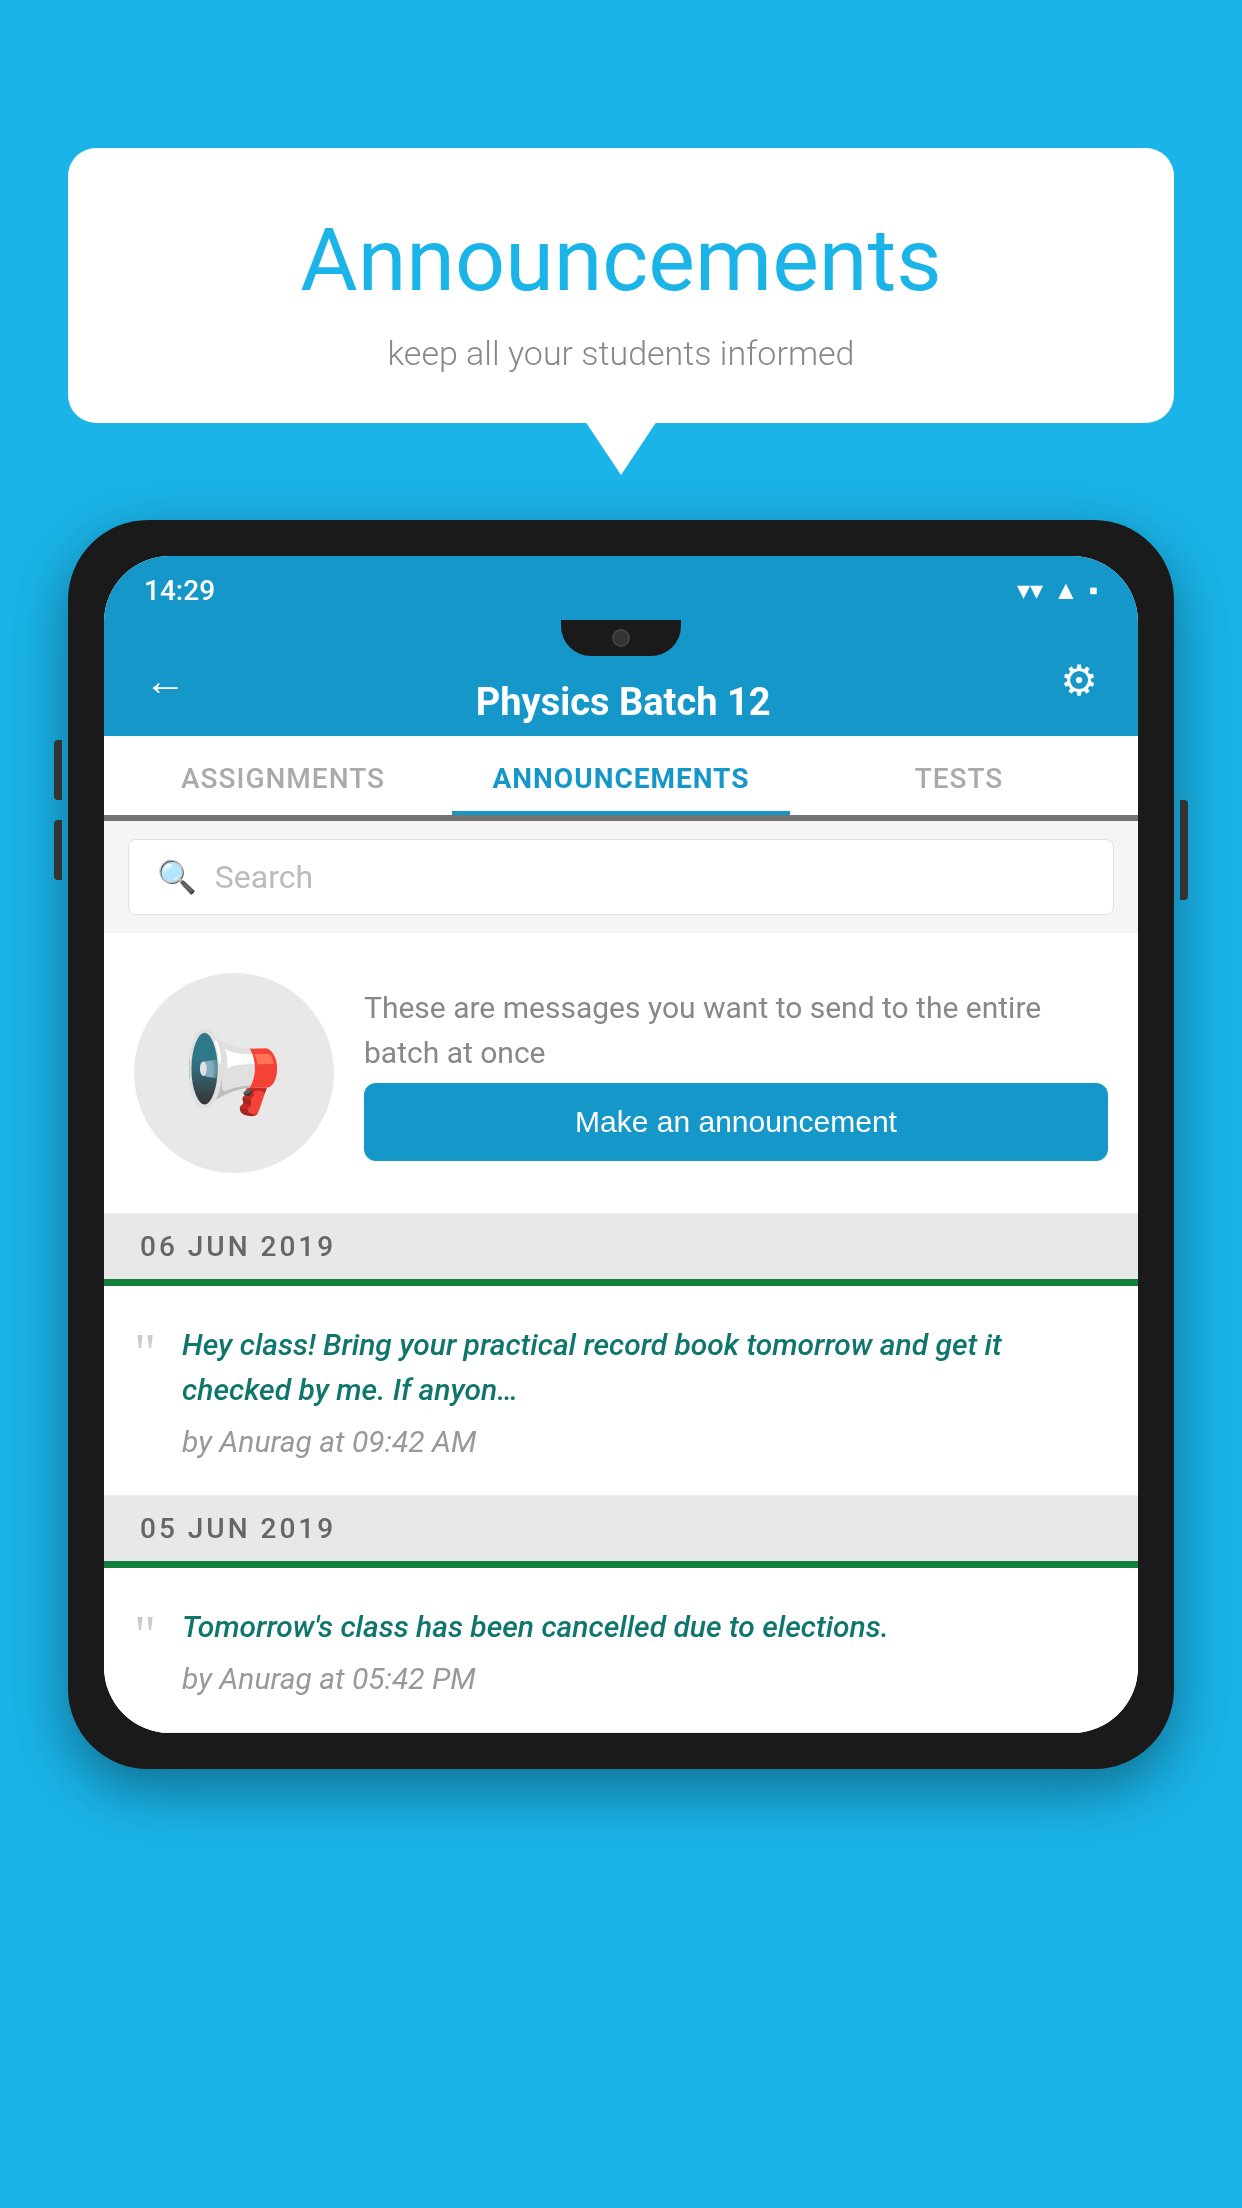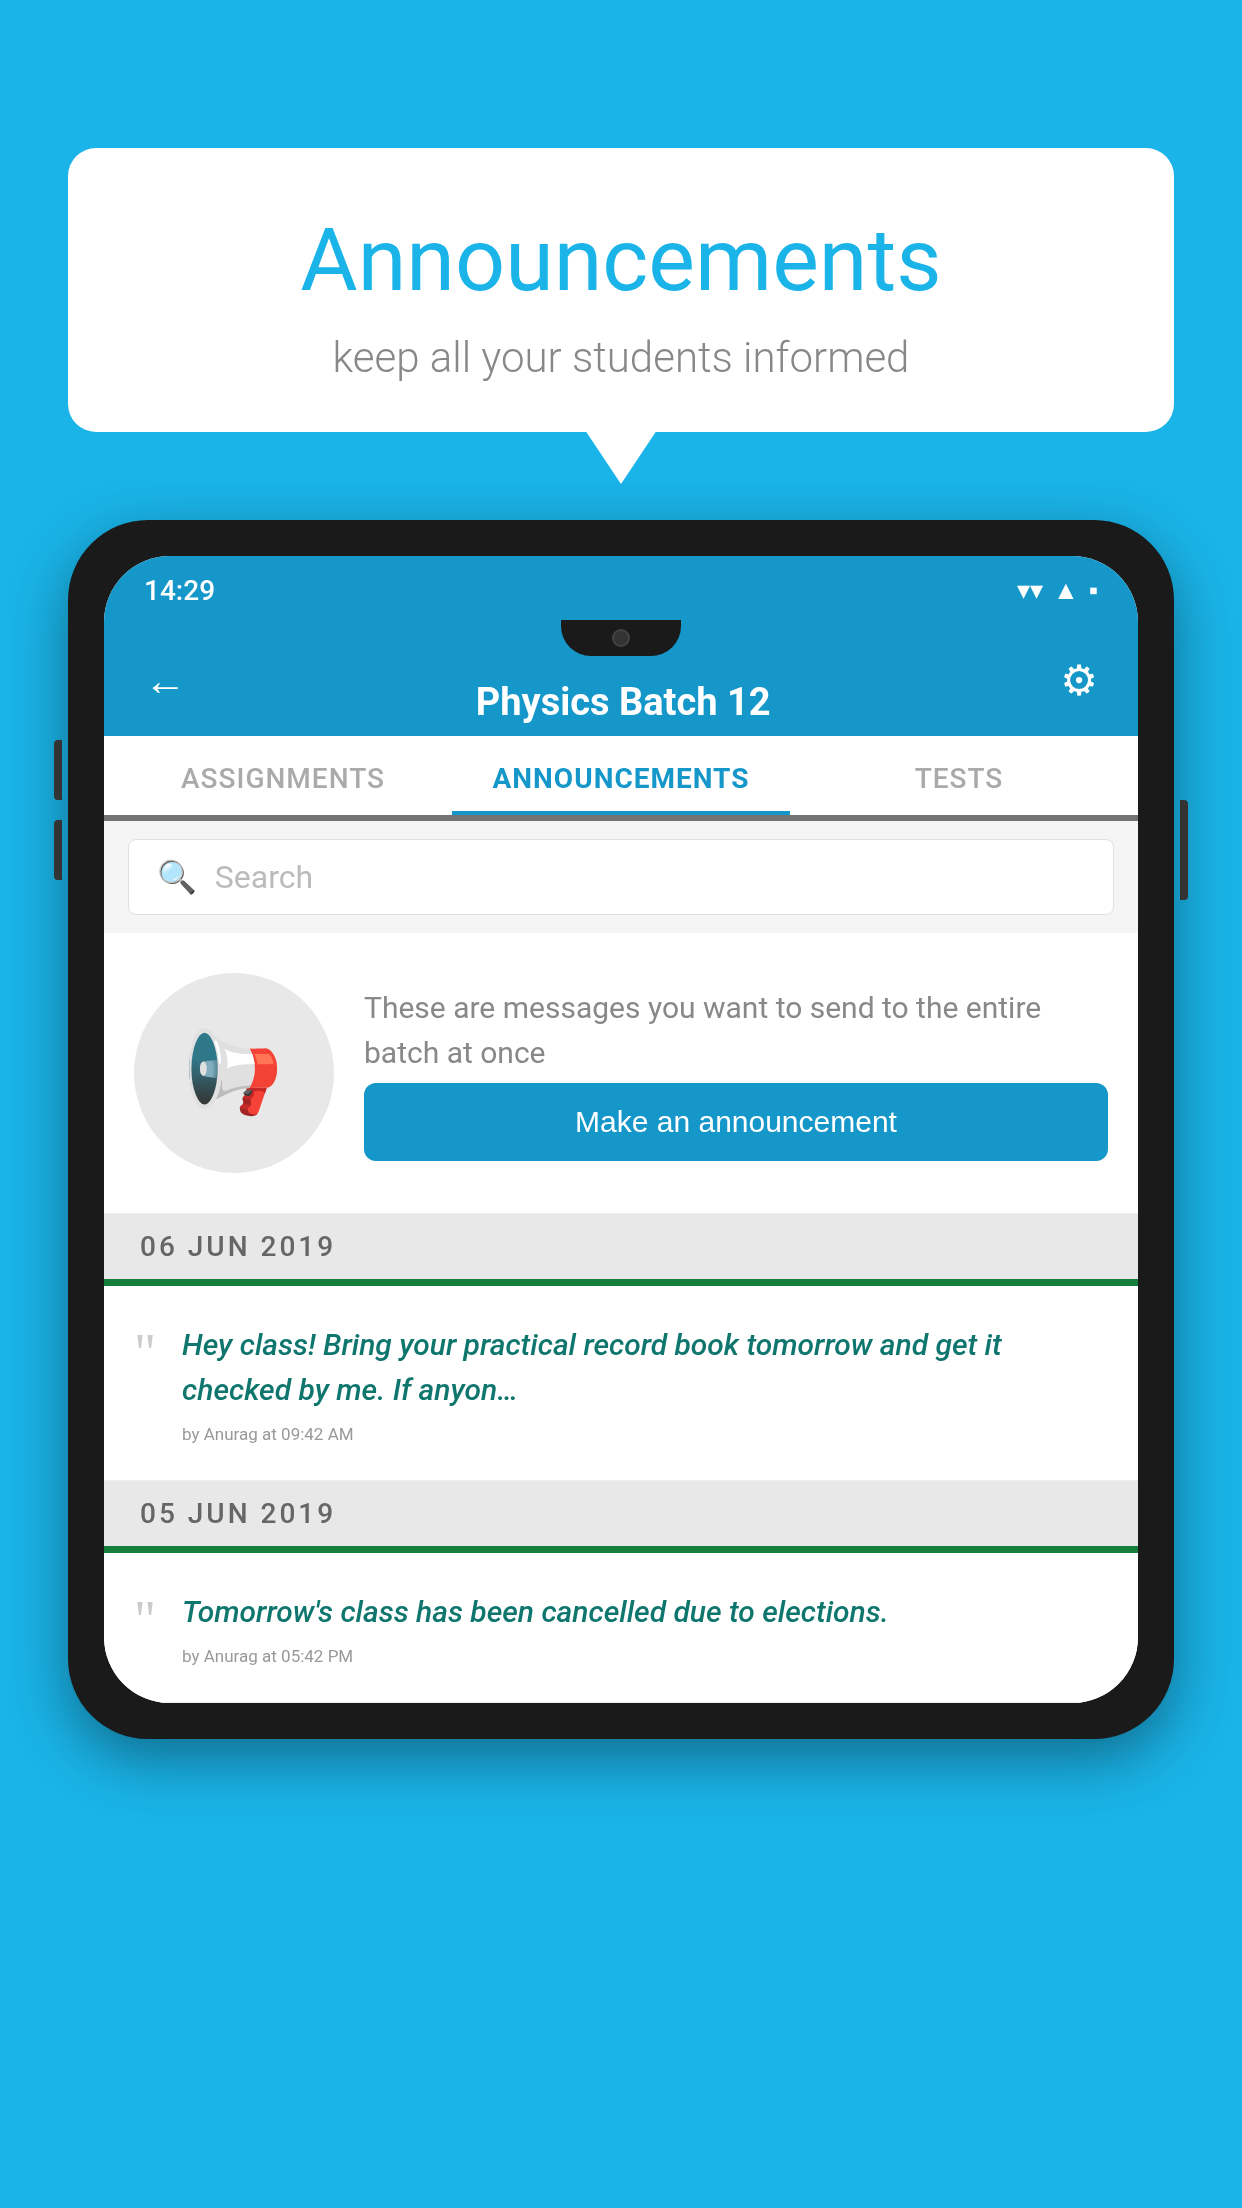--- a/index.html
+++ b/index.html
@@ -43,21 +43,21 @@
     }
 
     .bubble-title {
       font-size: 88px;
       color: #1ab4e8;
       font-weight: 400;
       margin-bottom: 22px;
     }
 
     .bubble-subtitle {
-      font-size: 42px;
+      font-size: 34px;
       color: #888;
       font-weight: 300;
     }
 
     
     .phone-wrapper {
       position: absolute;
       top: 520px;
       left: 68px;
       width: 1106px;
@@ -310,22 +310,23 @@
     .announcement-text {
       font-size: 30px;
       color: #0f766e;
       font-style: italic;
       line-height: 1.5;
       margin-bottom: 12px;
       font-weight: 500;
     }
 
     .announcement-meta {
-      font-size: 17px;
+      font-size: 30px;
       color: #999;
+      font-style: italic;
     }
 
     
     .phone-side-left {
       position: absolute;
       left: -14px;
       top: 220px;
       width: 8px;
       height: 60px;
       background: #333;

